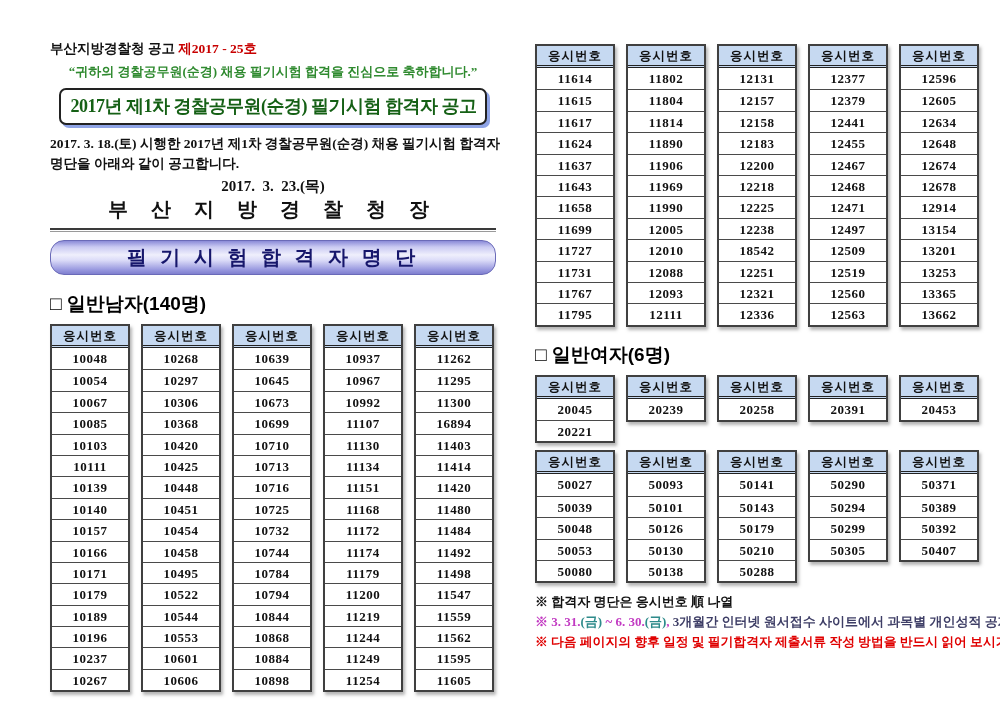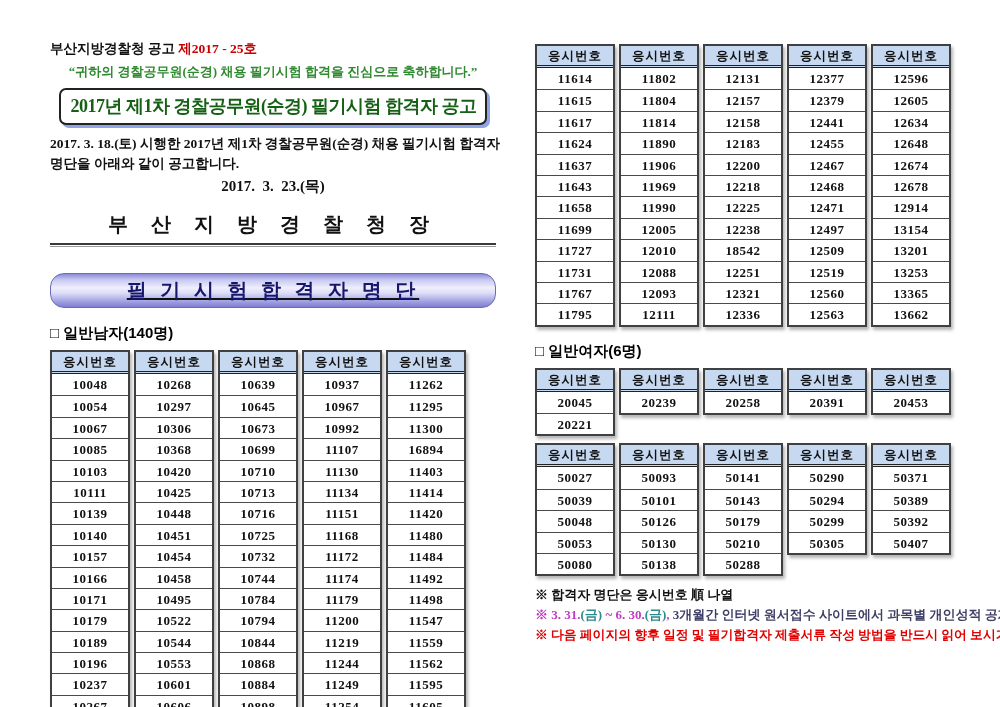--- a/index.html
+++ b/index.html
@@ -20,34 +20,34 @@
   .congrats{margin-top:5px;text-align:center;font-size:13px;font-weight:bold;
             color:var(--congrats-green,#2f8a2f);white-space:nowrap;}
   .title-box{margin:7px auto 0 auto;width:428px;border:2px solid #222;border-radius:7px;
              box-shadow:3px 3px 0 #8fa4e6;background:#fff;text-align:center;
              padding:4px 1px 5px 2px;}
   .title-box span{font-size:18px;font-weight:bold;color:var(--title-green,#156015);
                   letter-spacing:-.5px;white-space:nowrap;}
   .body-par{margin-top:9px;font-size:13.5px;font-weight:bold;line-height:20px;}
   .body-par .l1{white-space:nowrap;}
   .date-line{margin-top:3px;text-align:center;font-size:15px;font-weight:bold;white-space:pre;}
-  .signer{margin-top:15px;text-align:center;font-size:20px;font-weight:bold;
+  .signer{margin-top:0;text-align:center;font-size:20px;font-weight:bold;
           letter-spacing:9px;white-space:nowrap;}
   .rule{margin-top:5px;height:4px;border-top:2px solid #3a3a3a;border-bottom:1px solid #9a9a9a;}
-  .banner{margin-top:26px;height:35px;border-radius:14px;border:1px solid #6a6ab8;
+  .banner{margin-top:8px;height:35px;border-radius:14px;border:1px solid #6a6ab8;
           background:linear-gradient(180deg,#8b8bd8 0%,#c9c9f2 18%,#efeffc 42%,#dcdcf8 58%,#9b9be0 86%,#7f7fcf 100%);
-          display:flex;align-items:center;justify-content:center;text-decoration:underline;}
+          display:flex;align-items:center;justify-content:center;}
   .banner span{font-family:"Liberation Sans","DejaVu Sans",sans-serif;font-size:20px;
                font-weight:bold;color:var(--banner-navy,#16166b);letter-spacing:4px;white-space:nowrap;}
-  .sec-head{font-family:"Liberation Sans","DejaVu Sans",sans-serif;font-size:15px;
+  .sec-head{font-family:"Liberation Sans","DejaVu Sans",sans-serif;font-size:19px;
             font-weight:bold;color:#000;white-space:nowrap;}
   .left-col .sec-head{margin-top:16px;}
 
   
-  .tables{display:flex;gap:4px;align-items:flex-start;margin-top:7px;}
+  .tables{display:flex;gap:11px;align-items:flex-start;margin-top:7px;}
   .mini-table{width:80px;background:#fff;border:2px solid #404040;
               box-shadow:2px 3px 3px rgba(110,110,110,.5);}
   .mini-table .th{height:22px;line-height:21px;text-align:center;
                   background:var(--table-header-blue,#c6d9f1);
                   border-bottom:3px double #222;font-weight:bold;font-size:12.5px;
                   letter-spacing:1px;}
   .mini-table .cell{height:21.4px;line-height:21.4px;text-align:center;
                     font-weight:bold;font-size:13px;letter-spacing:.5px;}
   .mini-table .cell + .cell{border-top:1px solid #4a4a4a;}
 

